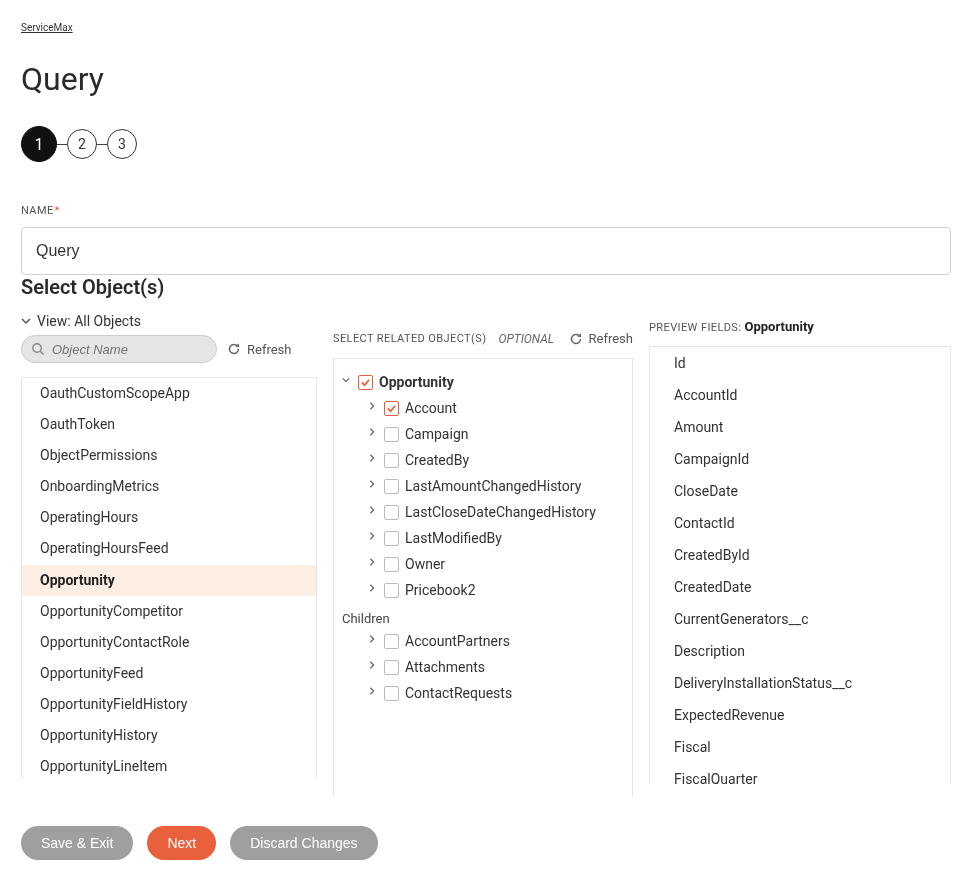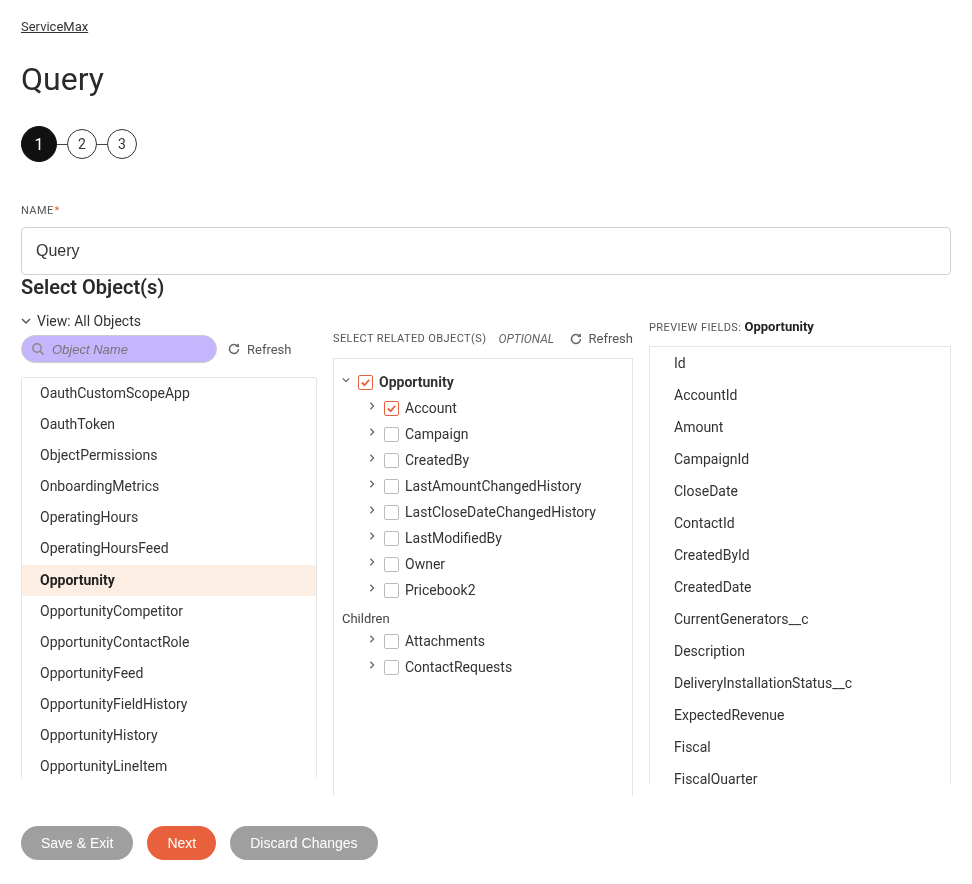--- a/index.html
+++ b/index.html
@@ -1,21 +1,21 @@
 <!DOCTYPE html>
 <html><head>
 <meta charset="utf-8">
 <style>
   * { box-sizing: border-box; margin: 0; padding: 0; }
   html, body { font-family: -apple-system, "Segoe UI", Roboto, Arial, sans-serif; font-size: 14px; color: #333; background: #fff; width: 972px; }
   .page { padding: 0 21px 24px 21px; }
 
   
   .crumb { padding-top: 18px; }
-  .crumb a { color: #333; text-decoration: underline; font-size: 13px; }
+  .crumb a { color: #333; text-decoration: underline; font-size: 10px; }
 
   h1.title { font-size: 32px; font-weight: 400; color: #2a2a2a; margin-top: 26px; }
 
   
   .stepper { display: flex; align-items: center; margin-top: 28px; }
   .step { width: 36px; height: 36px; border-radius: 50%; border: 1px solid #333; display: flex; align-items: center; justify-content: center; font-size: 16px; color: #333; background: #fff; }
   .step.active { background: #111; color: #fff; border-color: #111; }
   .step.small { width: 30px; height: 30px; font-size: 14px; }
   .step-line { width: 10px; height: 1px; background: #444; }
 
@@ -26,21 +26,21 @@
 
   h2.section { font-size: 20px; font-weight: 600; color: #2a2a2a; }
 
   
   .cols { display: flex; margin-top: 14px; gap: 16px; align-items: flex-start; }
 
   
   .left-col { width: 296px; flex: 0 0 296px; }
   .view-row { display: flex; align-items: center; gap: 6px; color: #333; margin-bottom: 6px; }
   .search-row { display: flex; align-items: center; gap: 10px; }
-  .search-wrap { position: relative; display: flex; align-items: center; border: 1px solid #ccc; border-radius: 14px; height: 28px; padding: 0 10px 0 30px; width: 196px; background: #c4b5fd; }
+  .search-wrap { position: relative; display: flex; align-items: center; border: 1px solid #ccc; border-radius: 14px; height: 28px; padding: 0 10px 0 30px; width: 196px; background: #e5e5e5; }
   .search-wrap input { border: none; outline: none; font-style: italic; font-size: 13px; color: #666; width: 100%; background: transparent; }
   .search-wrap .mag { position: absolute; left: 9px; top: 6px; }
   .refresh-link { display: inline-flex; align-items: center; gap: 6px; color: #555; cursor: pointer; font-size: 13px; }
 
   .obj-list-outer { position: relative; margin-top: 14px; border: 1px solid #e5e5e5; border-bottom: none; border-radius: 2px; height: 402px; }
   .obj-list { height: 100%; overflow-y: auto; padding-top: 0; scrollbar-width: thin; }
   .obj-item { padding: 7px 10px 7px 18px; font-size: 14px; color: #333; cursor: pointer; border-bottom: 1px solid transparent; line-height: 1.15; }
   .obj-item.selected { background: #fdeee3; font-weight: 700; color: #222; }
   .obj-list::-webkit-scrollbar { width: 8px; }
   .obj-list::-webkit-scrollbar-thumb { background: #ccc; border-radius: 4px; }
@@ -269,20 +269,29 @@
           </div>
           <div class="tree-section-label">Children</div>
           <div class="tree-children">
             <div class="tree-row">
               <span class="caret">
                 <svg class="icon" width="8" height="8" viewBox="0 0 10 10">
                   <path d="M3 1 L7 5 L3 9" stroke="#666" stroke-width="1.6" fill="none"></path>
                 </svg>
               </span>
               <span class="cbox"></span>
+              <span class="tlabel">AccountPartners</span>
+            </div>
+            <div class="tree-row">
+              <span class="caret">
+                <svg class="icon" width="8" height="8" viewBox="0 0 10 10">
+                  <path d="M3 1 L7 5 L3 9" stroke="#666" stroke-width="1.6" fill="none"></path>
+                </svg>
+              </span>
+              <span class="cbox"></span>
               <span class="tlabel">Attachments</span>
             </div>
             <div class="tree-row">
               <span class="caret">
                 <svg class="icon" width="8" height="8" viewBox="0 0 10 10">
                   <path d="M3 1 L7 5 L3 9" stroke="#666" stroke-width="1.6" fill="none"></path>
                 </svg>
               </span>
               <span class="cbox"></span>
               <span class="tlabel">ContactRequests</span>

